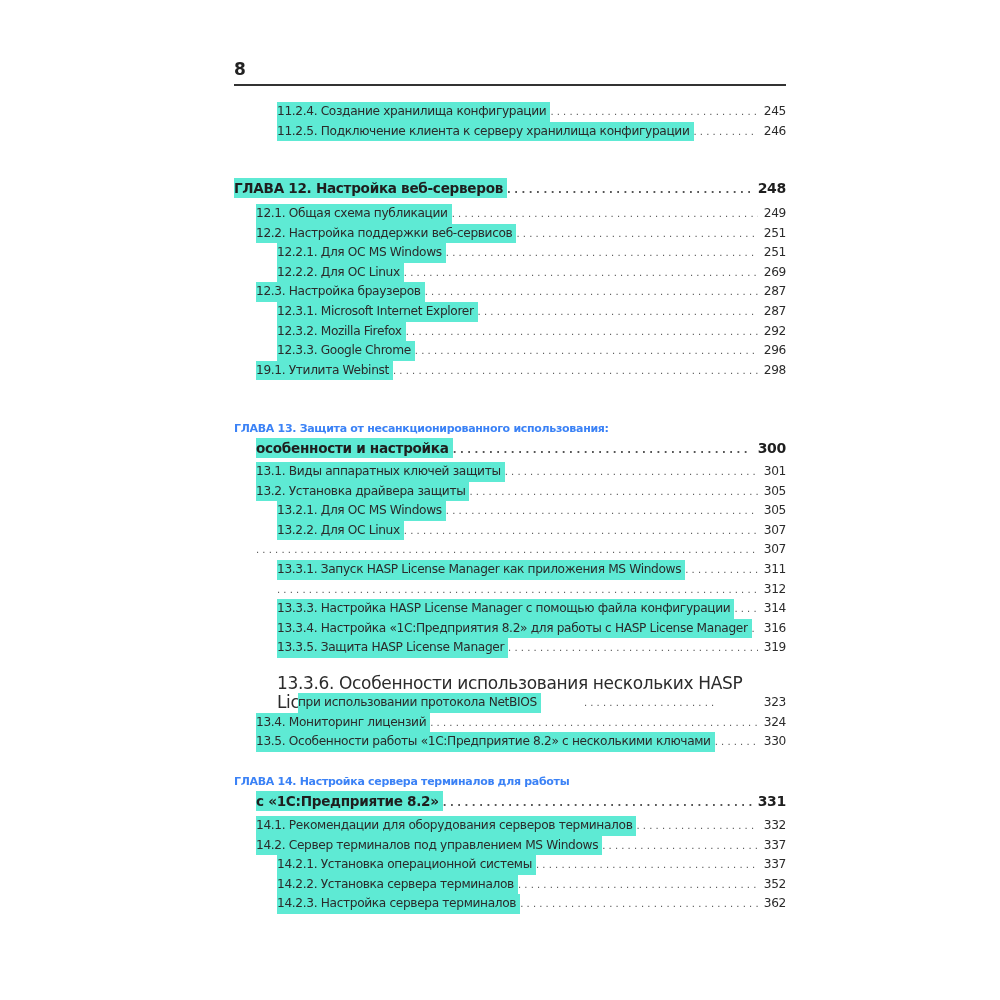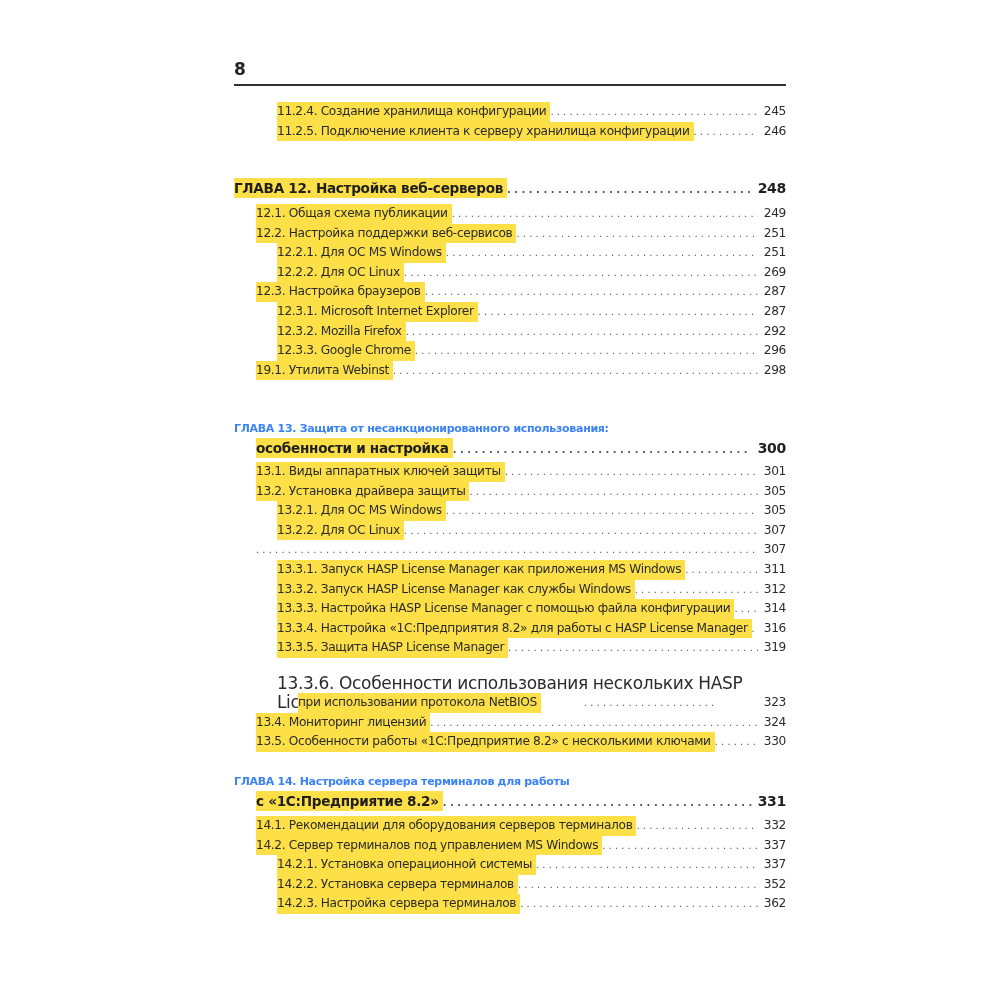--- a/index.html
+++ b/index.html
@@ -3,21 +3,21 @@
 <meta charset="utf-8">
 <style>
   html, body { margin: 0; padding: 0; background: #ffffff; }
   body { width: 1000px; height: 1000px; position: relative; overflow: hidden;
          font-family: "DejaVu Sans", sans-serif; color: #2b2b2b; }
   .page-num { position: absolute; left: 234px; top: 59px; font-size: 17px; font-weight: bold; color: #222; }
   .rule { position: absolute; left: 234px; top: 84px; width: 552px; height: 1.5px; background: #333; }
   .toc { position: absolute; left: 234px; width: 552px; }
   .row { position: relative; height: 19.6px; line-height: 19.6px; font-size: 12.2px; letter-spacing: -0.35px;
          display: flex; align-items: baseline; white-space: nowrap; }
-  .row .t { flex: 0 0 auto; background: #fde047; padding-right: 4px; }
+  .row .t { flex: 0 0 auto; background: #5eead4; padding-right: 4px; }
   .row .dots { flex: 1 1 auto; overflow: hidden; color: #555; letter-spacing: 2.6px; font-size: 10px; }
   .row .dots::before { content: ". . . . . . . . . . . . . . . . . . . . . . . . . . . . . . . . . . . . . . . . . . . . . . . . . . . . . . . . . . . . . . . . . . . . . . . . . . . . . . . . . . . . . . . . . . . . . . ."; letter-spacing: 0; }
   .row .p { flex: 0 0 auto; padding-left: 6px; text-align: right; }
   .l1 { padding-left: 22px; }
   .l2 { padding-left: 43px; }
   .chap { font-weight: bold; font-size: 13.6px; letter-spacing: -0.3px; color: #1e1e1e; height: 20px; line-height: 20px; }
   .chap .p { font-size: 14px; }
   .chap-line1 { font-weight: bold; font-size: 11px; letter-spacing: -0.3px; color: #3b82f6; height: 18px; line-height: 18px; }
   .chap-cont { padding-left: 22px; }
   .wrap-first { height: 19px; line-height: 19px; font-size: 17px; letter-spacing: -0.35px; padding-left: 43px; margin-top: 16px; }
@@ -129,21 +129,20 @@
   <div class="row l1">
       <span class="dots"></span>
       <span class="p">307</span>
     </div>
   <div class="row l2">
       <span class="t">13.3.1. Запуск HASP License Manager как приложения MS Windows</span>
       <span class="dots"></span>
       <span class="p">311</span>
     </div>
   <div class="row l2">
-      <span class="t">13.3.2. Запуск HASP License Manager как службы Windows</span>
       <span class="dots"></span>
       <span class="p">312</span>
     </div>
   <div class="row l2">
       <span class="t">13.3.3. Настройка HASP License Manager с помощью файла конфигурации</span>
       <span class="dots"></span>
       <span class="p">314</span>
     </div>
   <div class="row l2">
       <span class="t">13.3.4. Настройка «1С:Предприятия 8.2» для работы с HASP License Manager</span>

